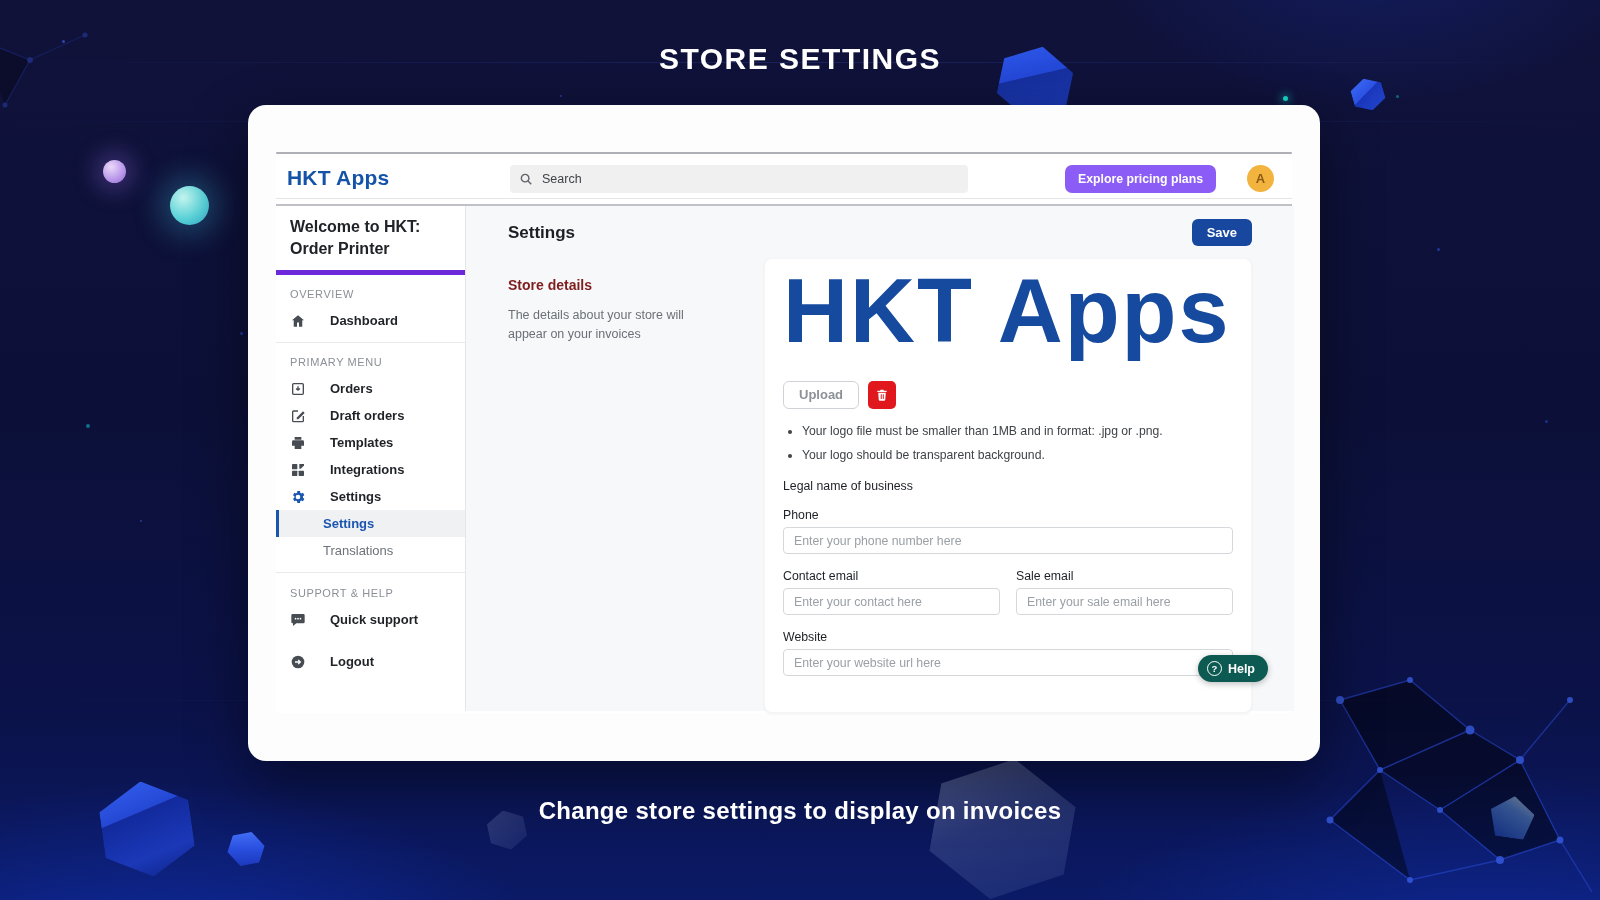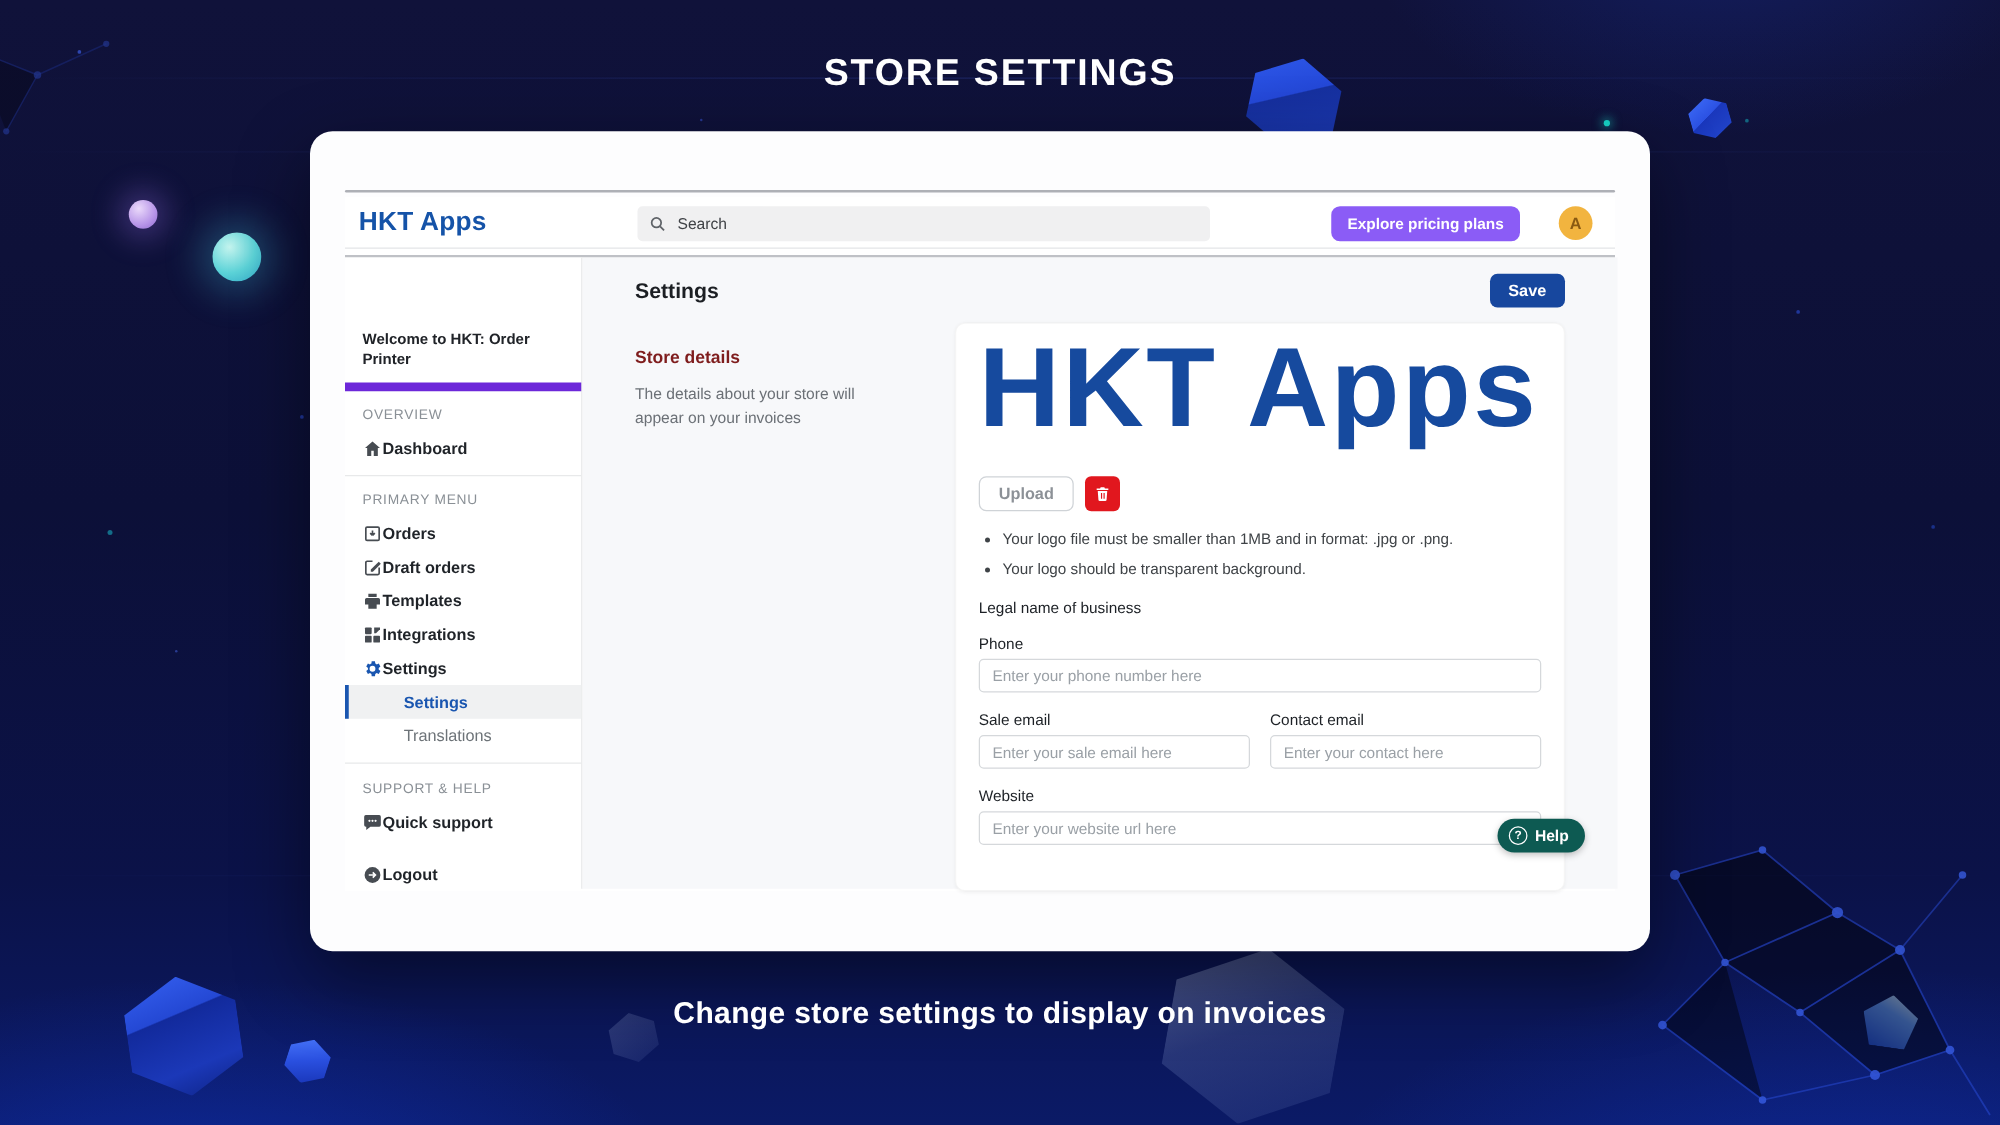--- a/index.html
+++ b/index.html
@@ -74,24 +74,24 @@
     background:#8b5cf6; color:#fff; border:none; border-radius:7px;
     font-size:12.3px; font-weight:700; font-family:inherit; cursor:pointer; }
   .avatar { position:absolute; right:18px; top:7px; width:27px; height:27px; border-radius:50%;
     background:#f2b43f; color:#8a5a12; font-size:13px; font-weight:700;
     display:flex; align-items:center; justify-content:center; cursor:pointer; }
 
   .app-body { display:flex; margin-top:5px; border-top:2px solid rgba(44,50,66,.30); height:507px; }
 
   
   .sidebar { width:190px; flex:0 0 190px; background:#fff; border-right:1px solid #e5e6e8; }
-  .welcome { padding:10px 14px 11px; font-size:12px; line-height:1.35; font-weight:700;
-    color:#202328; border-bottom:7px solid #6d28d9;margin-top:47px; }
+  .welcome { padding:10px 14px 11px; font-size:16px; line-height:1.35; font-weight:700;
+    color:#202328; border-bottom:5px solid #6d28d9; }
   .sec-label { margin:13px 14px 7px; font-size:11px; font-weight:400; color:#8a9096; letter-spacing:.6px; }
-  .nav-item { height:27px; display:flex; align-items:center; gap:0; padding:0 14px;
+  .nav-item { height:27px; display:flex; align-items:center; gap:24px; padding:0 14px;
     font-size:13px; font-weight:700; color:#1f2328; cursor:pointer; }
   .nav-item svg { flex:0 0 16px; }
   .sub-item { height:27px; display:flex; align-items:center; padding-left:44px;
     font-size:13px; color:#6d7378; cursor:pointer; border-left:3px solid transparent; }
   .sub-item.active { background:#f0f1f2; border-left-color:#1a56b0; color:#1a56b0; font-weight:700; }
   .side-div { border:none; border-top:1px solid #e8e9ea; margin-top:8px; }
   .mt14 { margin-top:14px; }
 
   
   .content { flex:1; background:#f7f8fa; padding:0 42px; position:relative; }
@@ -310,26 +310,26 @@
                 <li>Your logo should be transparent background.</li>
               </ul>
 
               <label class="field-label">Legal name of business</label>
 
               <label class="field-label">Phone</label>
               <input class="field-input" type="text" placeholder="Enter your phone number here" style="">
 
               <div class="two-col">
                 <div>
+                  <label class="field-label">Contact email</label>
+                  <input class="field-input" type="text" placeholder="Enter your contact here" style="">
+                </div>
+                <div>
                   <label class="field-label">Sale email</label>
                   <input class="field-input" type="text" placeholder="Enter your sale email here" style="">
-                </div>
-                <div>
-                  <label class="field-label">Contact email</label>
-                  <input class="field-input" type="text" placeholder="Enter your contact here" style="">
                 </div>
               </div>
 
               <label class="field-label">Website</label>
               <input class="field-input" type="text" placeholder="Enter your website url here" style="">
             </div>
           </div>
         </main>
       </div>
 

